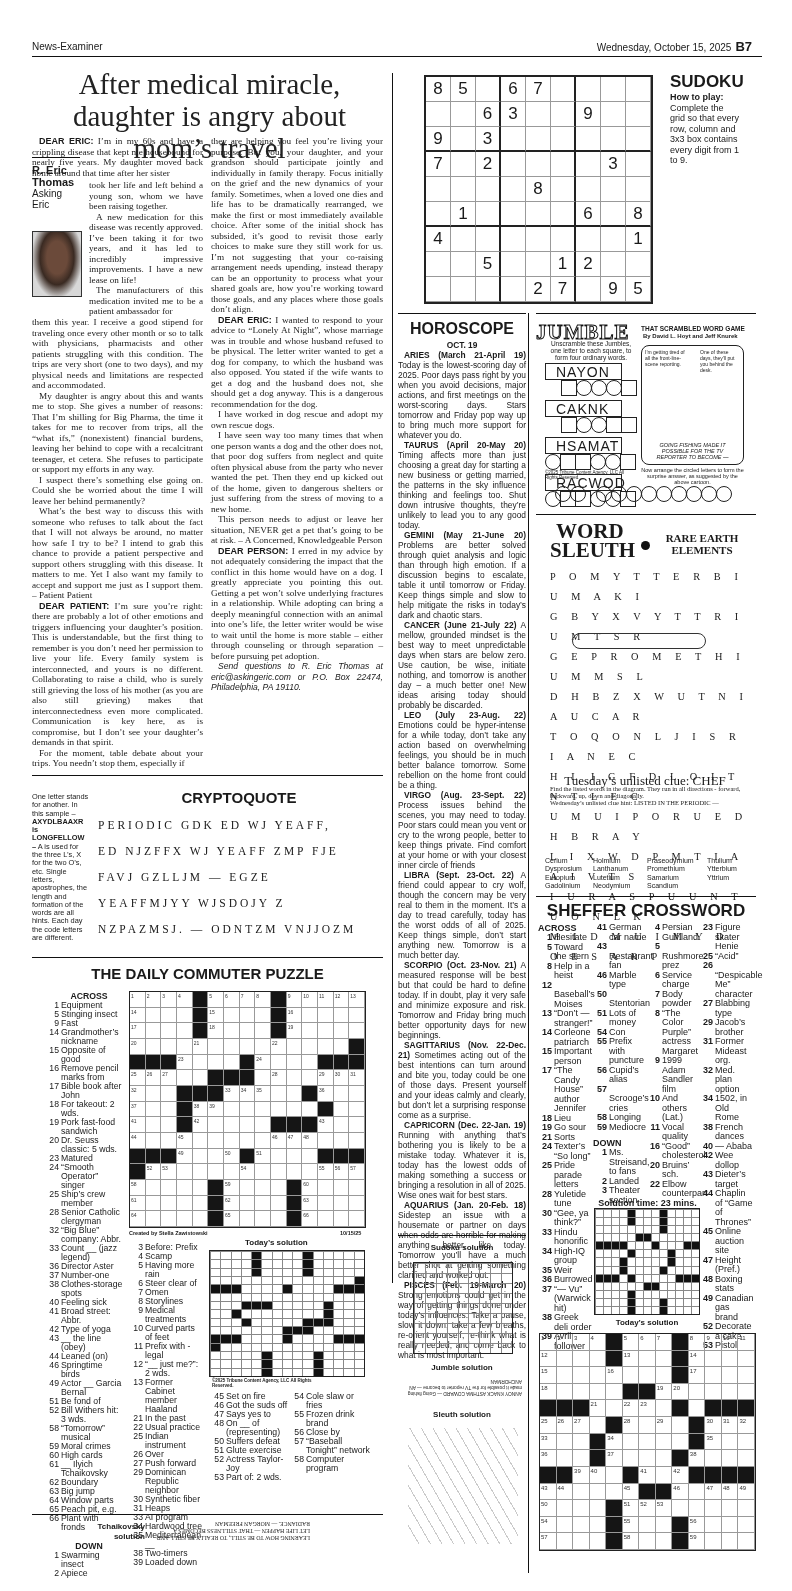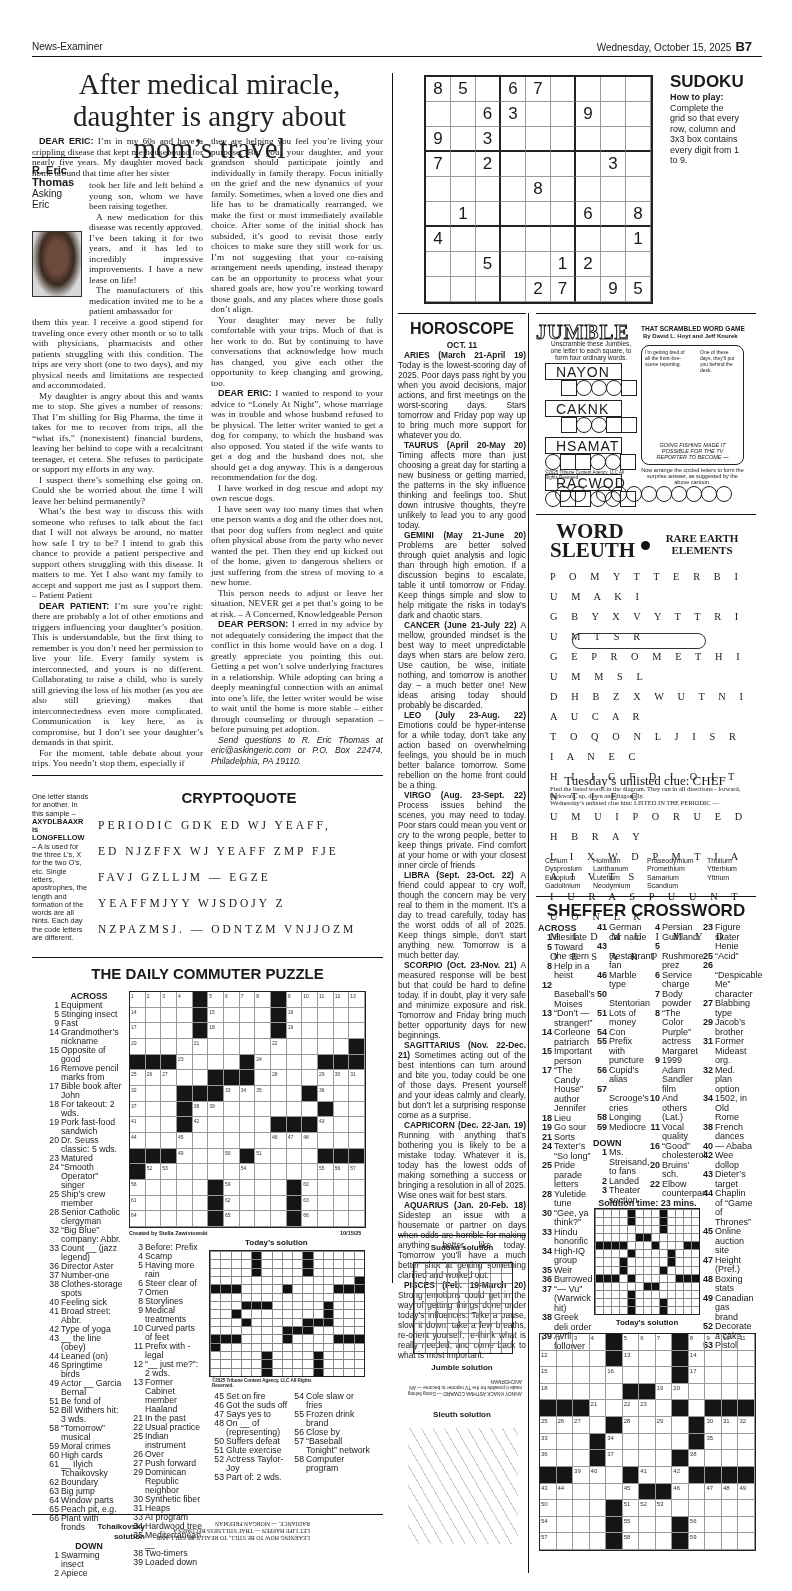--- a/index.html
+++ b/index.html
@@ -73,21 +73,20 @@
   <p style="text-indent:0">them this year. I receive a good stipend for traveling once every other month or so to talk with physicians, pharmacists and other patients struggling with this condition. The trips are very short (one to two days), and my physical needs and limitations are respected and accommodated.</p>
   <p>My daughter is angry about this and wants me to stop. She gives a number of reasons: That I’m shilling for Big Pharma, the time it takes for me to recover from trips, all the “what ifs,” (nonexistent) financial burdens, leaving her behind to cope with a recalcitrant teenager, et cetera. She refuses to participate or support my efforts in any way.</p>
   <p>I suspect there’s something else going on. Could she be worried about the time I will leave her behind permanently?</p>
   <p>What’s the best way to discuss this with someone who refuses to talk about the fact that I will not always be around, no matter how safe I try to be? I intend to grab this chance to provide a patient perspective and support others struggling with this disease. It matters to me. Yet I also want my family to accept and support me just as I support them. – Patient Patient</p>
   <p><b>DEAR PATIENT:</b> <span>I’m sure you’re right: there are probably a lot of other emotions and triggers influencing your daughter’s position. This is understandable, but the first thing to remember is you don’t need her permission to live your life. Every family system is interconnected, and yours is no different. Collaborating to raise a child, who is surely still grieving the loss of his mother (as you are also still grieving) makes that interconnectedness even more complicated. Communication is key here, as is compromise, but I don’t see your daughter’s demands in that spirit.</span></p>
   <p>For the moment, table debate about your trips. You needn’t stop them, especially if</p>
 </div>
 
 <div class="abs body-col" style="left:211px;top:136px;width:172px">
   <p style="text-indent:0">they are helping you feel you’re living your purpose. But you, your daughter, and your grandson should participate jointly and individually in family therapy. Focus initially on the grief and the new dynamics of your family. Sometimes, when a loved one dies and life has to be dramatically rearranged, we make the first or most immediately available choice. After some of the initial shock has subsided, it’s good to revisit those early choices to make sure they still work for us. I’m not suggesting that your co-raising arrangement needs upending, instead therapy can be an opportunity to process what your shared goals are, how you’re working toward those goals, and any places where those goals don’t align.</p>
-  <p>Your daughter may never be fully comfortable with your trips. Much of that is her work to do. But by continuing to have conversations that acknowledge how much has changed, you give each other the opportunity to keep changing and growing, too.</p>
   <p><b>DEAR ERIC:</b> <span>I wanted to respond to your advice to “Lonely At Night”, whose marriage was in trouble and whose husband refused to be physical. The letter writer wanted to get a dog for company, to which the husband was also opposed. You stated if the wife wants to get a dog and the husband does not, she should get a dog anyway. This is a dangerous recommendation for the dog.</span></p>
   <p>I have worked in dog rescue and adopt my own rescue dogs.</p>
   <p>I have seen way too many times that when one person wants a dog and the other does not, that poor dog suffers from neglect and quite often physical abuse from the party who never wanted the pet. Then they end up kicked out of the home, given to dangerous shelters or just suffering from the stress of moving to a new home.</p>
   <p>This person needs to adjust or leave her situation, NEVER get a pet that’s going to be at risk. – A Concerned, Knowledgeable Person</p>
   <p><b>DEAR PERSON:</b> <span>I erred in my advice by not adequately considering the impact that the conflict in this home would have on a dog. I greatly appreciate you pointing this out. Getting a pet won’t solve underlying fractures in a relationship. While adopting can bring a deeply meaningful connection with an animal into one’s life, the letter writer would be wise to wait until the home is more stable – either through counseling or through separation – before pursuing pet adoption.</span></p>
   <p class="sans" style="font-style:italic;font-size:8.6px">Send questions to R. Eric Thomas at eric@askingeric.com or P.O. Box 22474, Philadelphia, PA 19110.</p>
 </div>
 
 <div class="abs" style="left:32px;top:775px;width:351px;height:1px;background:#111"></div>
 <div class="abs vline" style="left:392px;top:73px;height:1210px"></div>
@@ -178,21 +177,21 @@
 <div class="abs section-title" style="left:670px;top:72px;font-size:17px">SUDOKU</div>
 <div class="abs sans" style="left:670px;top:92px;width:70px;font-size:9px;line-height:10.5px">
   <b>How to play:</b><br>
   <span>Complete the grid so that every row, column and 3x3 box contains every digit from 1 to 9.</span>
 </div>
 
 <div class="abs" style="left:398px;top:313px;width:128px;height:1px;background:#111"></div>
 <div class="abs vline" style="left:528px;top:313px;height:1260px"></div>
 <div class="abs section-title" style="left:398px;top:320px;width:128px;text-align:center;font-size:16px">HOROSCOPE</div>
 <div class="abs horo" style="left:398px;top:340px;width:128px" id="horo">
-  <div class="sans" style="text-align:center;font-weight:bold">OCT. 11</div>
+  <div class="sans" style="text-align:center;font-weight:bold">OCT. 19</div>
 <p><b>ARIES (March 21-April 19)</b><span> Today is the lowest-scoring day of 2025. Poor days pass right by you when you avoid decisions, major actions, and first meetings on the worst-scoring days. Stars tomorrow and Friday pop way up to bring much more support for whatever you do.</span></p>
     <p><b>TAURUS (April 20-May 20)</b><span> Timing affects more than just choosing a great day for starting a new business or getting married, the patterns in the sky influence thinking and feelings too. Shut down intrusive thoughts, they’re unlikely to lead you to any good today.</span></p>
     <p><b>GEMINI (May 21-June 20)</b><span> Problems are better solved through quiet analysis and logic than through high emotion. If a discussion begins to escalate, table it until tomorrow or Friday. Keep things simple and slow to help mitigate the risks in today’s dark and chaotic stars.</span></p>
     <p><b>CANCER (June 21-July 22)</b><span> A mellow, grounded mindset is the best way to meet unpredictable days when stars are below zero. Use caution, be wise, initiate nothing, and tomorrow is another day – a much better one! New ideas arising today should probably be discarded.</span></p>
     <p><b>LEO (July 23-Aug. 22)</b><span> Emotions could be hyper-intense for a while today, don’t take any action based on overwhelming feelings, you should be in much better balance tomorrow. Some rebellion on the home front could be a thing.</span></p>
     <p><b>VIRGO (Aug. 23-Sept. 22)</b><span> Process issues behind the scenes, you may need to today. Poor stars could mean you vent or cry to the wrong people, better to keep things private. Find comfort at your home or with your closest inner circle of friends</span></p>
     <p><b>LIBRA (Sept. 23-Oct. 22)</b><span> A friend could appear to cry wolf, though the concern may be very real to them in the moment. It’s a day to tread carefully, today has the worst odds of all of 2025. Keep things simple, don’t start anything new. Tomorrow is a much better day.</span></p>
     <p><b>SCORPIO (Oct. 23-Nov. 21)</b><span> A measured response will be best but that could be hard to define today. If in doubt, play it very safe and minimize exposure and risk. Tomorrow and Friday bring much better opportunity days for new beginnings.</span></p>
     <p><b>SAGITTARIUS (Nov. 22-Dec. 21)</b><span> Sometimes acting out of the best intentions can turn around and bite you, today could be one of those days. Present yourself and your ideas calmly and clearly, but don’t let a surprising response come as a surprise.</span></p>
     <p><b>CAPRICORN (Dec. 22-Jan. 19)</b><span> Running with anything that’s bothering you is likely to be a mistake today. Whatever it is, today has the lowest odds of making something a success or bringing a resolution in all of 2025. Wise ones wait for best stars.</span></p>

